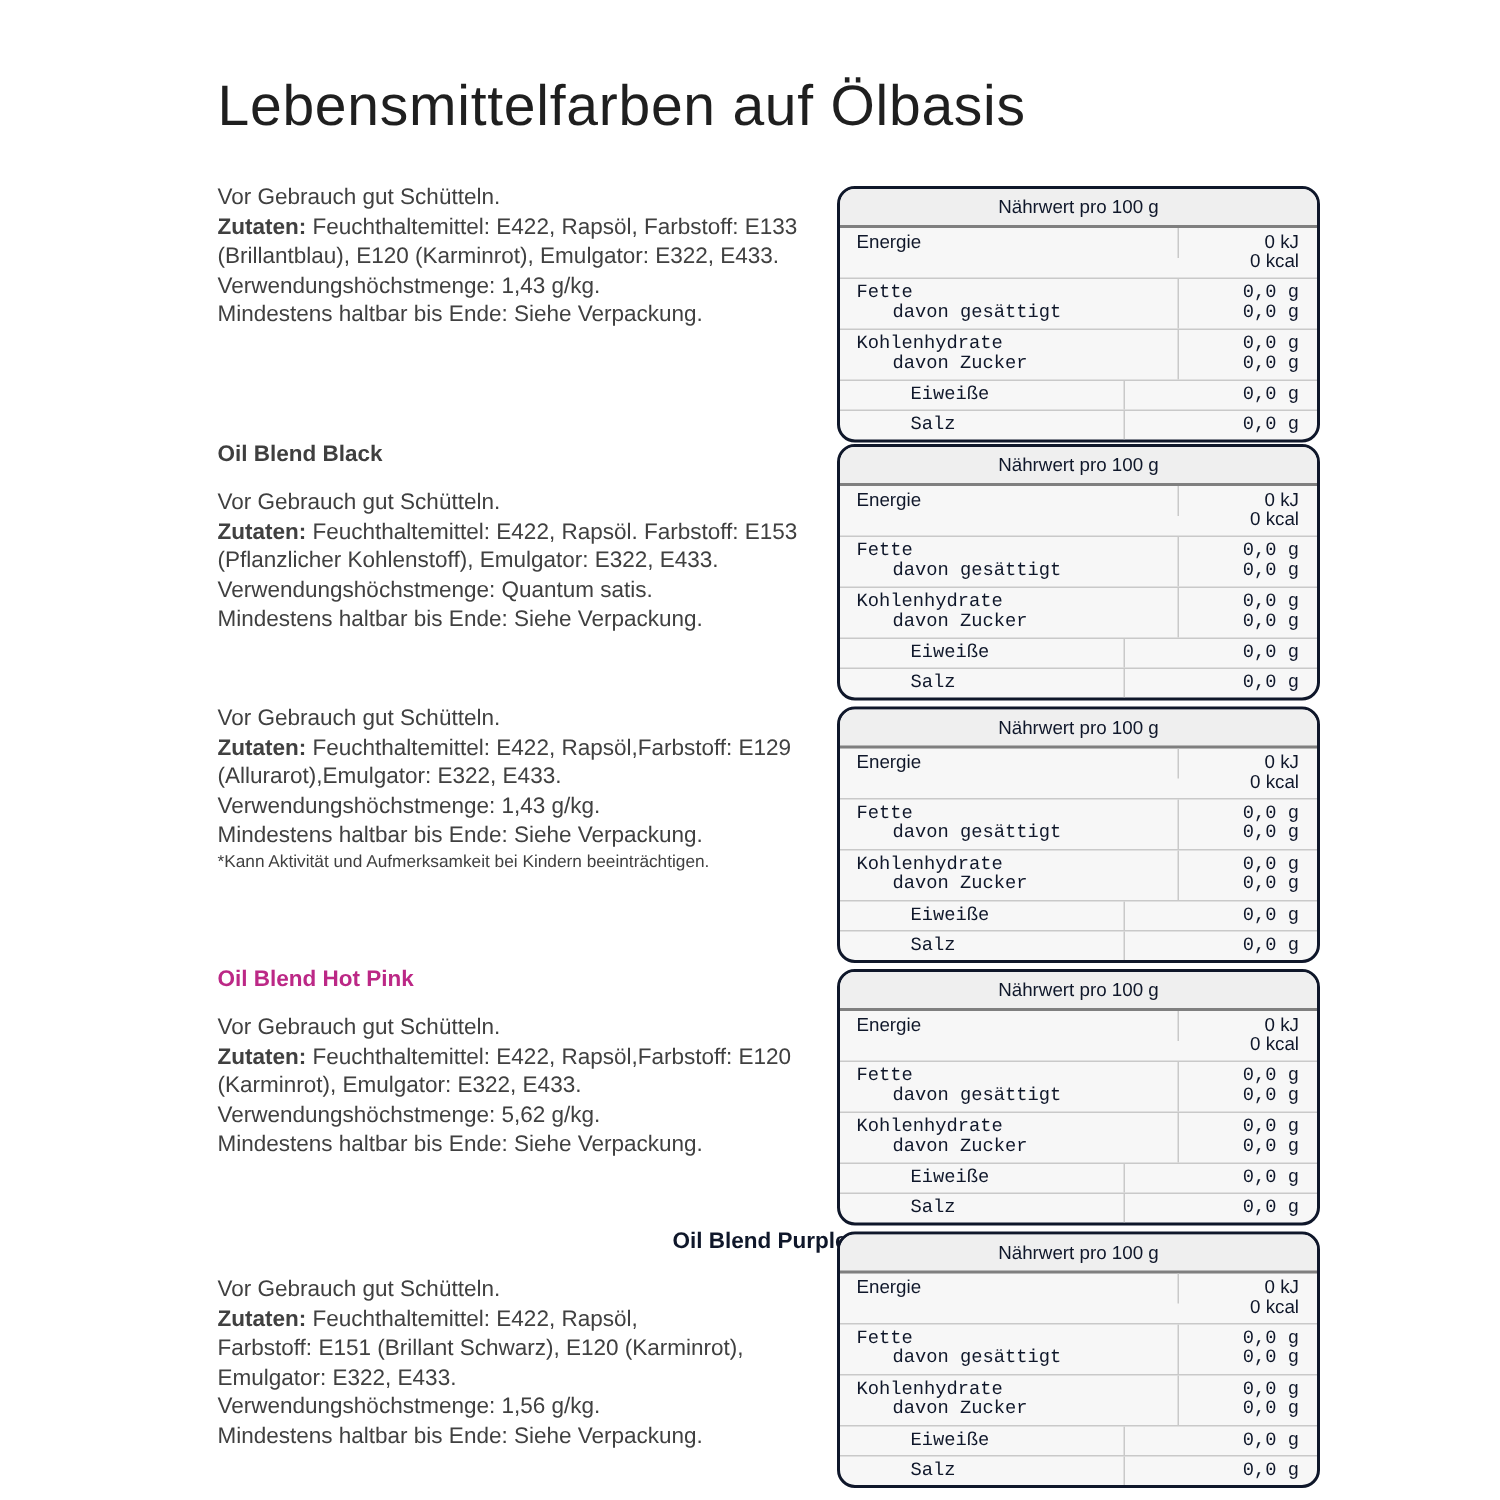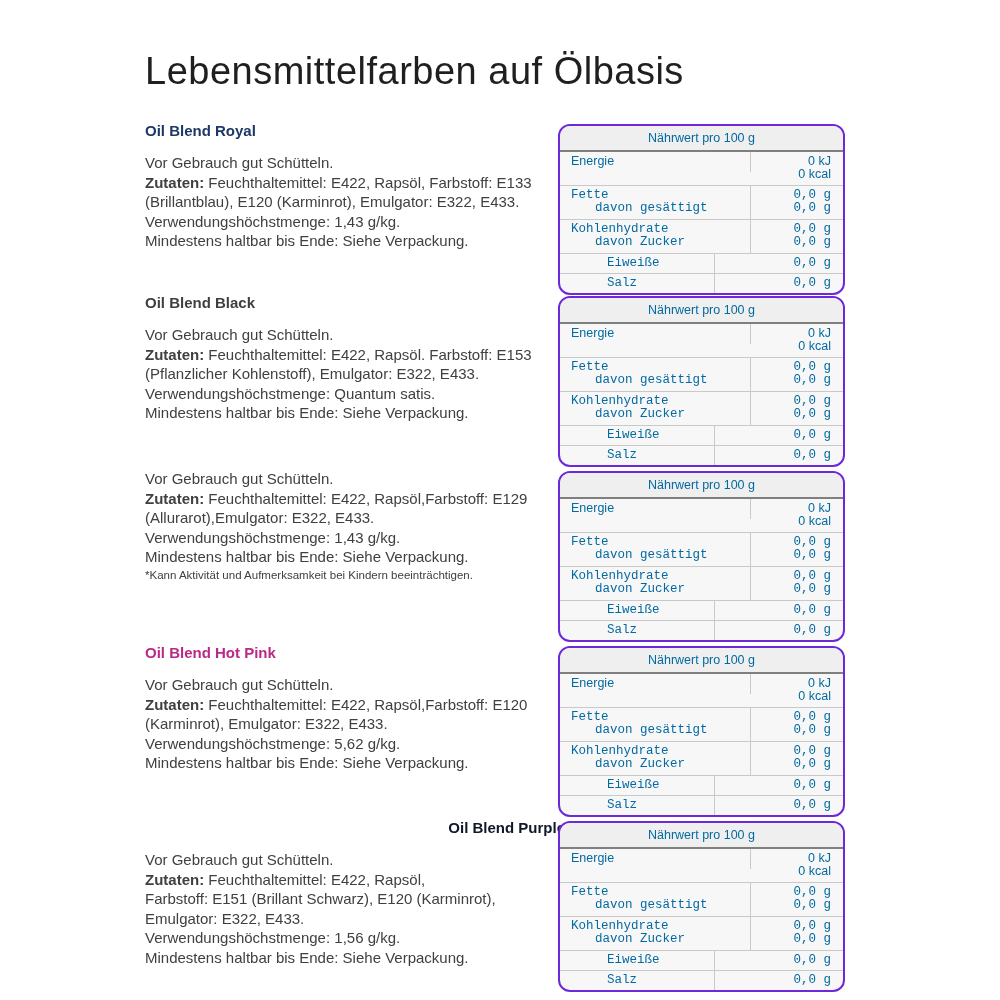--- a/index.html
+++ b/index.html
@@ -28,25 +28,25 @@
     margin: 0 0 14px 0;
     font-size: 15px; font-weight: 700; line-height: 17px;
   }
   .line { margin: 0; font-size: 15px; line-height: 19.5px; }
   .zutaten b { font-weight: 700; }
   .zutaten span { white-space: pre-wrap; }
   .footnote { margin: 1px 0 0 0; font-size: 11.5px; line-height: 14px; }
 
   
   .ntable {
-    position: absolute; left: 413px; top: 2px; width: 287px;
-    border: 2px solid #6d28d9; border-radius: 12px;
+    position: absolute; left: 413px; top: 2px; width: 322px;
+    border: 2px solid #0f172a; border-radius: 12px;
     background: #f7f7f7;
     overflow: hidden;
-    color: #0369a1;
+    color: #0f172a;
     font-size: 12.5px; line-height: 13px;
   }
   .nt-head {
     text-align: center;
     padding: 6px 0 5px 0;
     background: #efefef;
     border-bottom: 2px solid #7f7f7f;
   }
   .nt-row { display: flex; align-items: flex-start; }
   .nt-row + .nt-row { border-top: 1px solid #c9c9c9; font-family: Liberation Mono, monospace; }
@@ -63,21 +63,20 @@
   }
   .nt-row.single .nt-label, .nt-row.single .nt-vals { padding-top: 3px; padding-bottom: 3px; margin-left: 36px; }
 </style>
 </head>
 <body>
 
 <h1 class="page-title">Lebensmittelfarben auf Ölbasis</h1>
 
 <section class="blend" style="top:122px">
   <div class="text-col">
-    <h2 class="blend-heading" style="color: rgb(29, 56, 102);">Oil Blend Royal</h2>
     <p class="line">Vor Gebrauch gut Schütteln.</p>
     <p class="line zutaten"><b>Zutaten:</b> <span>Feuchthaltemittel: E422, Rapsöl, Farbstoff: E133 (Brillantblau), E120 (Karminrot), Emulgator: E322, E433.</span></p>
     <p class="line">Verwendungshöchstmenge: 1,43 g/kg.</p>
     <p class="line">Mindestens haltbar bis Ende: Siehe Verpackung.</p>
   </div>
   <div class="ntable">
     <div class="nt-head">Nährwert pro 100 g</div>
     <div class="nt-row double">
       <div class="nt-label">Energie</div>
       <div class="nt-vals">

